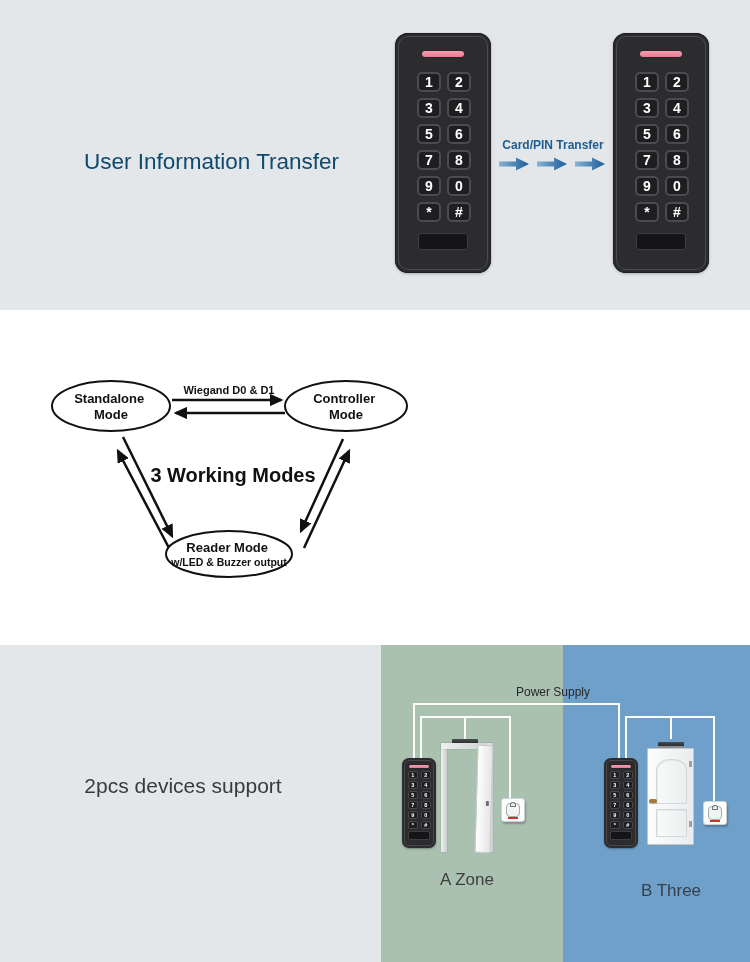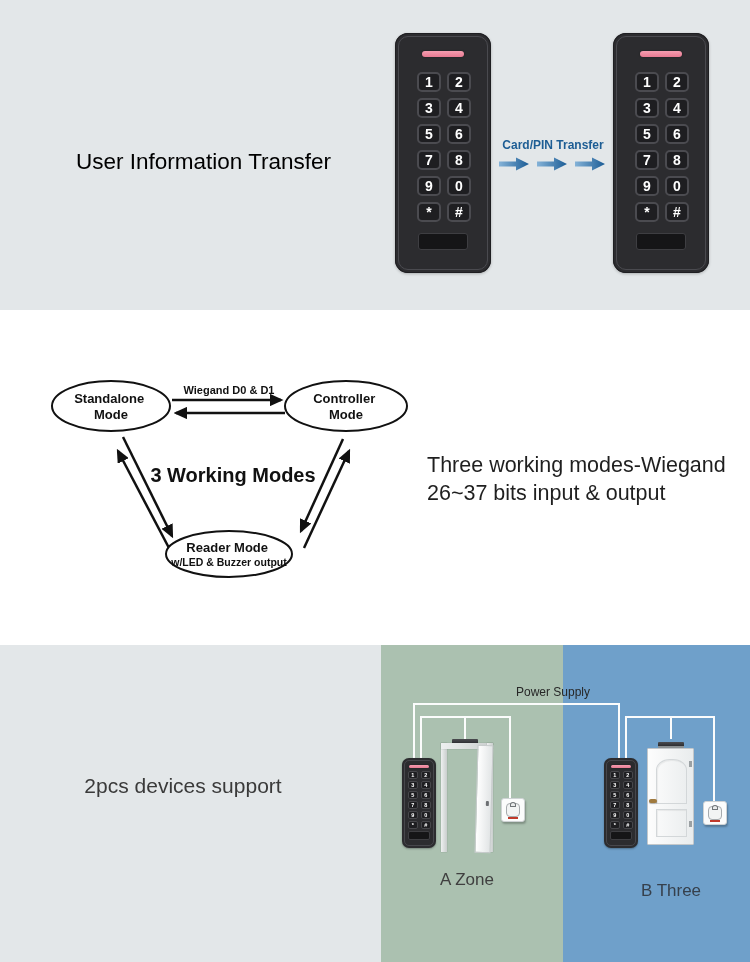--- a/index.html
+++ b/index.html
@@ -1,21 +1,21 @@
 <!DOCTYPE html>
 <html><head>
 <meta charset="utf-8">
 <style>
   * { margin:0; padding:0; box-sizing:border-box; }
   body { font-family:"Liberation Sans", sans-serif; background:#fff; }
   #stage { position:relative; width:750px; height:962px; overflow:hidden; background:#fff; }
 
   
   .sec1 { position:absolute; left:0; top:0; width:750px; height:310px; background:#e3e7e9; }
-  .sec1-title { position:absolute; left:76px; top:149px; font-size:22.5px; color:#000000; }
+  .sec1-title { position:absolute; left:84px; top:149px; font-size:22.5px; color:#0c4a6e; }
 
   .device { position:absolute; width:96px; height:240px; background:#2c2c2f; border-radius:13px;
             box-shadow: inset 0 0 0 1px #1f1f22, 0 1px 3px rgba(0,0,0,.25); }
   .device::after { content:""; position:absolute; inset:3px; border:1px solid #4a4a4f; border-radius:10px; pointer-events:none; }
   .led { position:absolute; left:50%; transform:translateX(-50%); top:18px; width:42px; height:6px;
          border-radius:3px; background:linear-gradient(#f59db0,#e87a92); box-shadow:0 0 2px rgba(0,0,0,.4); }
   .keys { position:absolute; left:22px; top:39px; display:grid;
           grid-template-columns:24px 24px; column-gap:6px; row-gap:6px; }
   .key { width:24px; height:20px; background:#1e1e21; border:2px solid #4b4b50; border-radius:5px;
          color:#fff; font-weight:bold; font-size:14px; display:flex; align-items:center; justify-content:center; }
@@ -161,24 +161,20 @@
       </text>
       <text x="229" y="242" text-anchor="middle" font-size="13" font-weight="bold" fill="#111">
         <tspan x="229">Reader Mode</tspan>
         <tspan x="229" dy="14" font-size="10.5">w/LED &amp; Buzzer output</tspan>
       </text>
 
       <text x="229" y="84" text-anchor="middle" font-size="11" font-weight="bold" fill="#111">Wiegand D0 &amp; D1</text>
       <text x="233" y="172" text-anchor="middle" font-size="20" font-weight="bold" fill="#111">3 Working Modes</text>
     </svg>
 
-    <div class="sec2-caption">
-      <div>Three working modes-Wiegand</div>
-      <div>26~37 bits input &amp; output</div>
-    </div>
   </div>
 
   <div class="sec3">
     <div class="zoneA"></div>
     <div class="zoneB"></div>
 
     <div class="sec3-caption">
       <div>2pcs devices support</div>
     </div>
 

